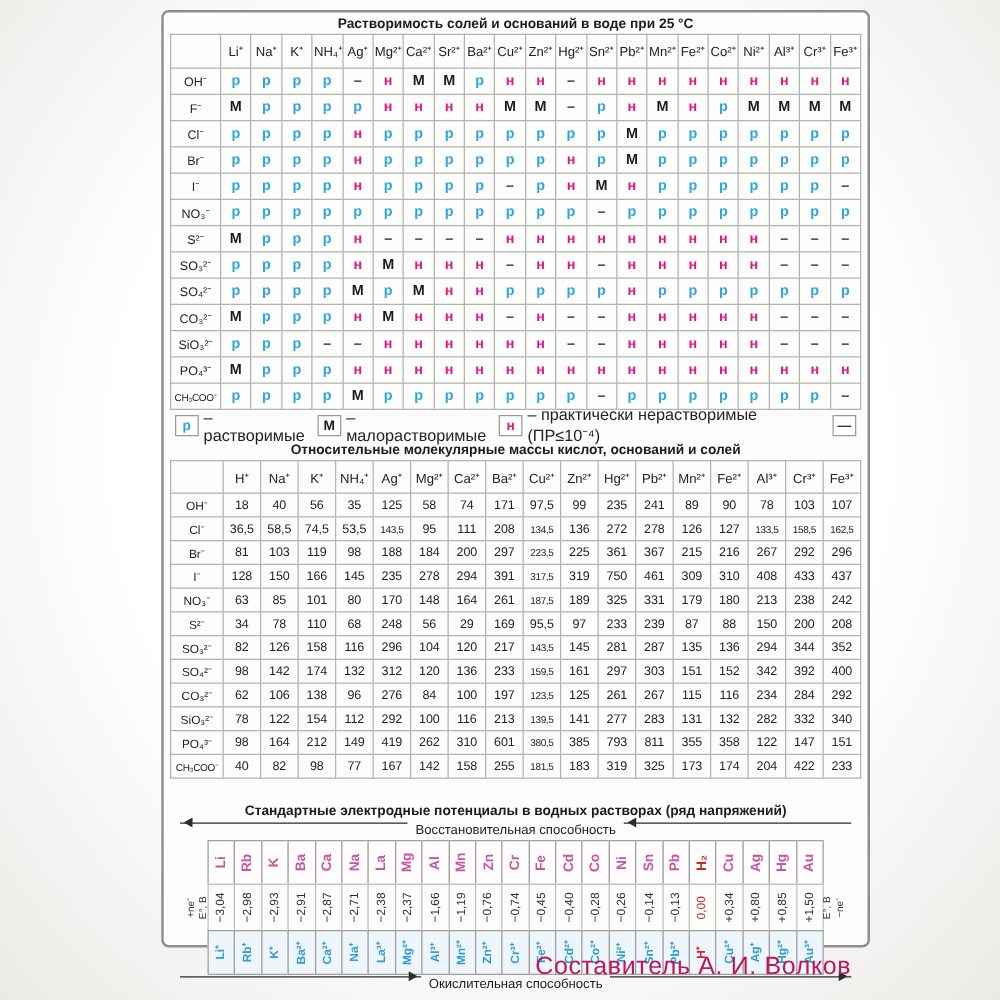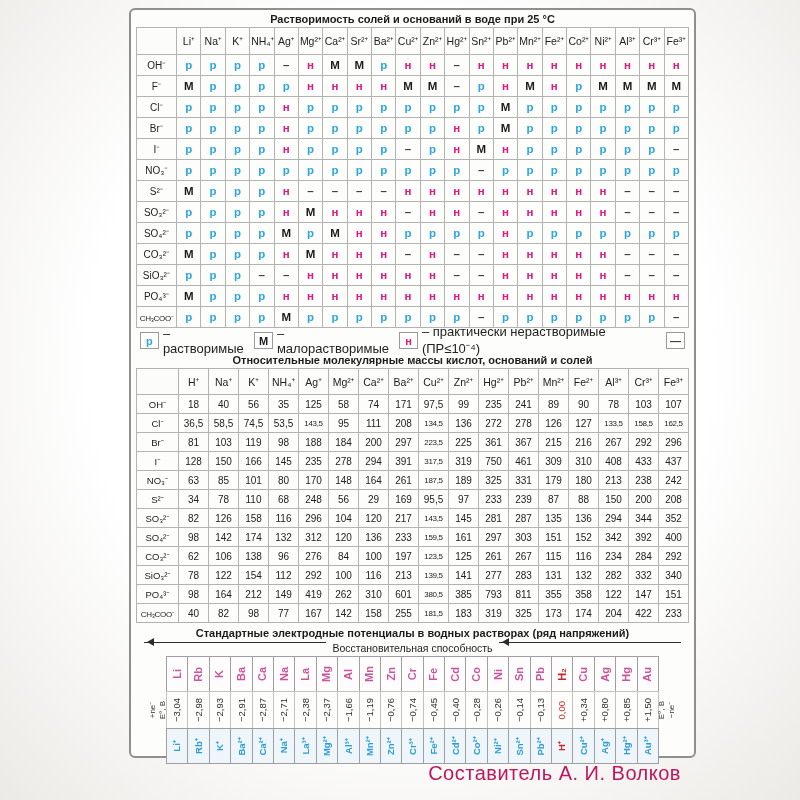--- a/index.html
+++ b/index.html
@@ -7,21 +7,21 @@
     width:800px;height:800px;position:relative;overflow:hidden;
     font-family:"Liberation Sans", sans-serif;
     background:radial-gradient(ellipse at 50% 45%, #ffffff 55%, #eceae6 100%);
   }
   .card{
     position:absolute;left:129px;top:8px;width:567px;height:750px;
     background:#fdfdfb;border:2px solid #8f8f8d;border-radius:6px;
     box-sizing:border-box;padding:2px 5px;
   }
   .sec-title{font-size:11px;font-weight:bold;color:#1c1c1c;text-align:center;line-height:15px;}
-  .mt{margin-top:3px;}
+  .mt{margin-top:19px;}
   table{border-collapse:collapse;table-layout:fixed;width:553px;}
   td{border:1px solid #b3b3b1;text-align:center;vertical-align:middle;overflow:hidden;white-space:nowrap;color:#222;}
   
   .sol td{height:18px;font-size:11.5px;font-weight:bold;}
   .sol td.hdr{height:24px;font-size:10.5px;font-weight:normal;background:#fcfcfa;}
   .sol td.lbl{font-size:10px;font-weight:normal;}
   .sol col.c-lbl{width:40px;}
   .sp{color:#2FA7DD;} .sn{color:#E01980;} .sm{color:#1b1b1b;} .sd{color:#3a3a3a;font-weight:normal;}
   
   .legend{display:flex;align-items:center;justify-content:space-between;height:25px;padding:0 4px;}
@@ -1004,16 +1004,21 @@
             <span class="vtext">Au³⁺</span>
           </div>
         </div>
       </div>
     <div class="pot-side">
       <span class="vtext side-label">E°, В</span>
       <span class="vtext side-label">−ne⁻</span>
     </div>
   </div>
 
+  <div class="axis">
+    <span class="arrow-line head-right"></span>
+    <span class="axis-label">Окислительная способность</span>
+    <span class="arrow-line head-right"></span>
+  </div>
 
 </div>
 
 <div class="footer">Составитель А. И. Волков</div>
 
 </body></html>

